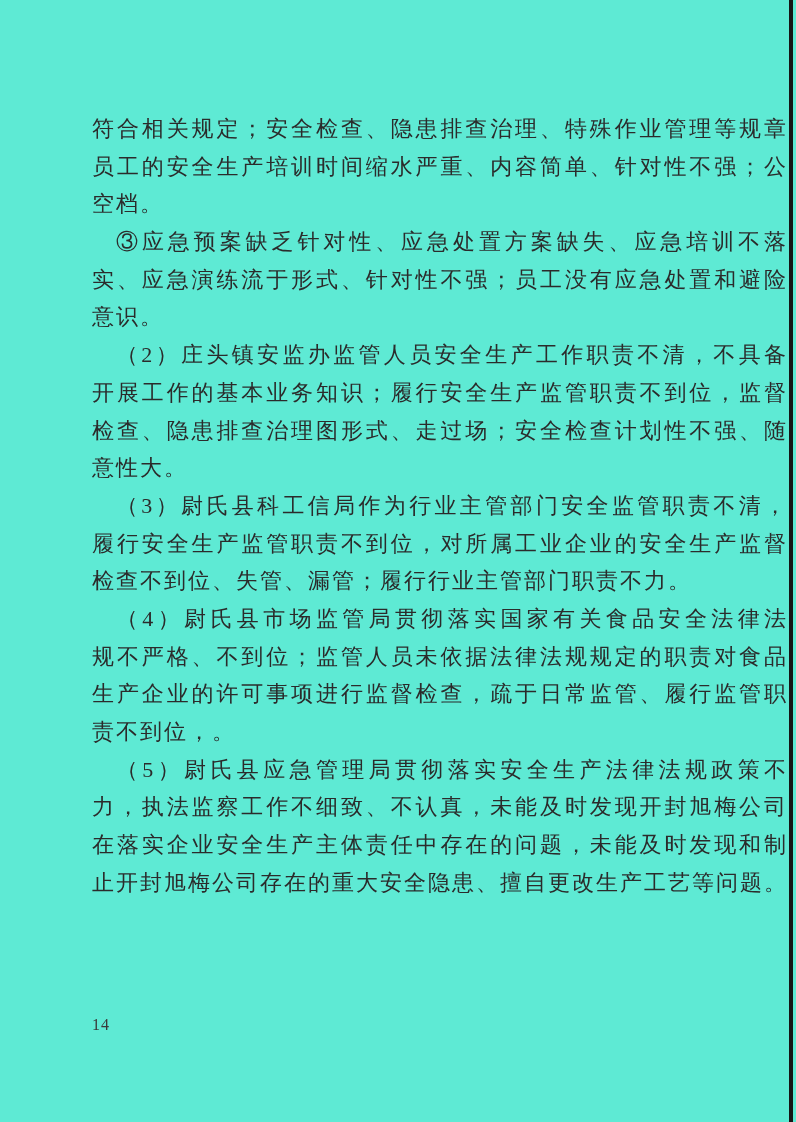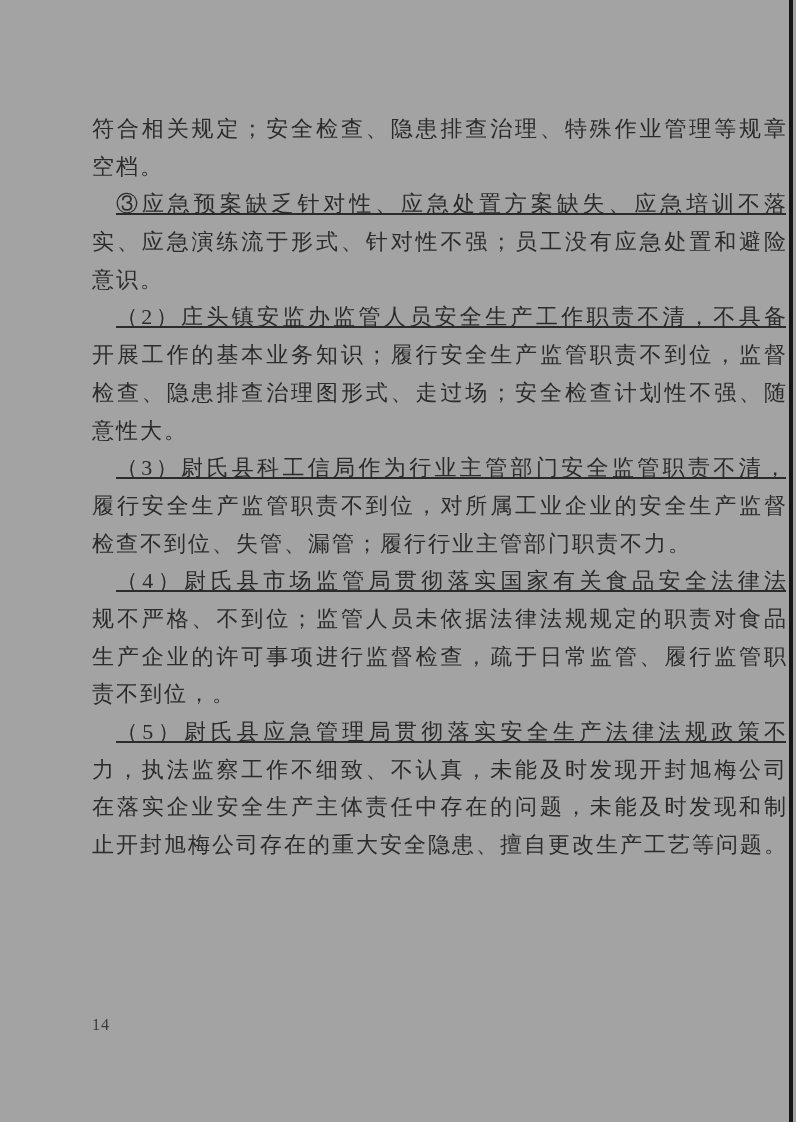--- a/index.html
+++ b/index.html
@@ -4,21 +4,21 @@
 <style>
   html, body {
     margin: 0;
     padding: 0;
     background: #ffffff;
   }
   .page {
     position: relative;
     width: 796px;
     height: 1122px;
-    background: #a3a3a3;
+    background: #5eead4;
     overflow: hidden;
     font-family: "Liberation Serif", "DejaVu Serif", serif;
   }
   .doc-body {
     position: absolute;
     left: 92px;
     top: 110px;
     width: 694px;
     color: #2b2b2b;
     font-size: 22px;
@@ -35,21 +35,20 @@
     text-align-last: justify;
     text-justify: inter-character;
   }
   .line.short {
     text-align: center;
     text-align-last: left;
     letter-spacing: 2px;
   }
   .line.indent {
     padding-left: 24px;
-    text-decoration: underline;
   }
   .page-number {
     position: absolute;
     left: 92px;
     top: 1016px;
     font-size: 16px;
     color: #3a3a3a;
     letter-spacing: 1px;
   }
   .edge-line {
@@ -62,20 +61,21 @@
   }
 </style>
 </head>
 <body>
 
 <div class="page">
   <div class="doc-body">
 
     <div class="para">
       <div class="line full">符合相关规定；安全检查、隐患排查治理、特殊作业管理等规章</div>
+      <div class="line full">员工的安全生产培训时间缩水严重、内容简单、针对性不强；公</div>
       <div class="line short">空档。</div>
     </div>
 
     <div class="para">
       <div class="line full indent">③应急预案缺乏针对性、应急处置方案缺失、应急培训不落</div>
       <div class="line full">实、应急演练流于形式、针对性不强；员工没有应急处置和避险</div>
       <div class="line short">意识。</div>
     </div>
 
     <div class="para">

